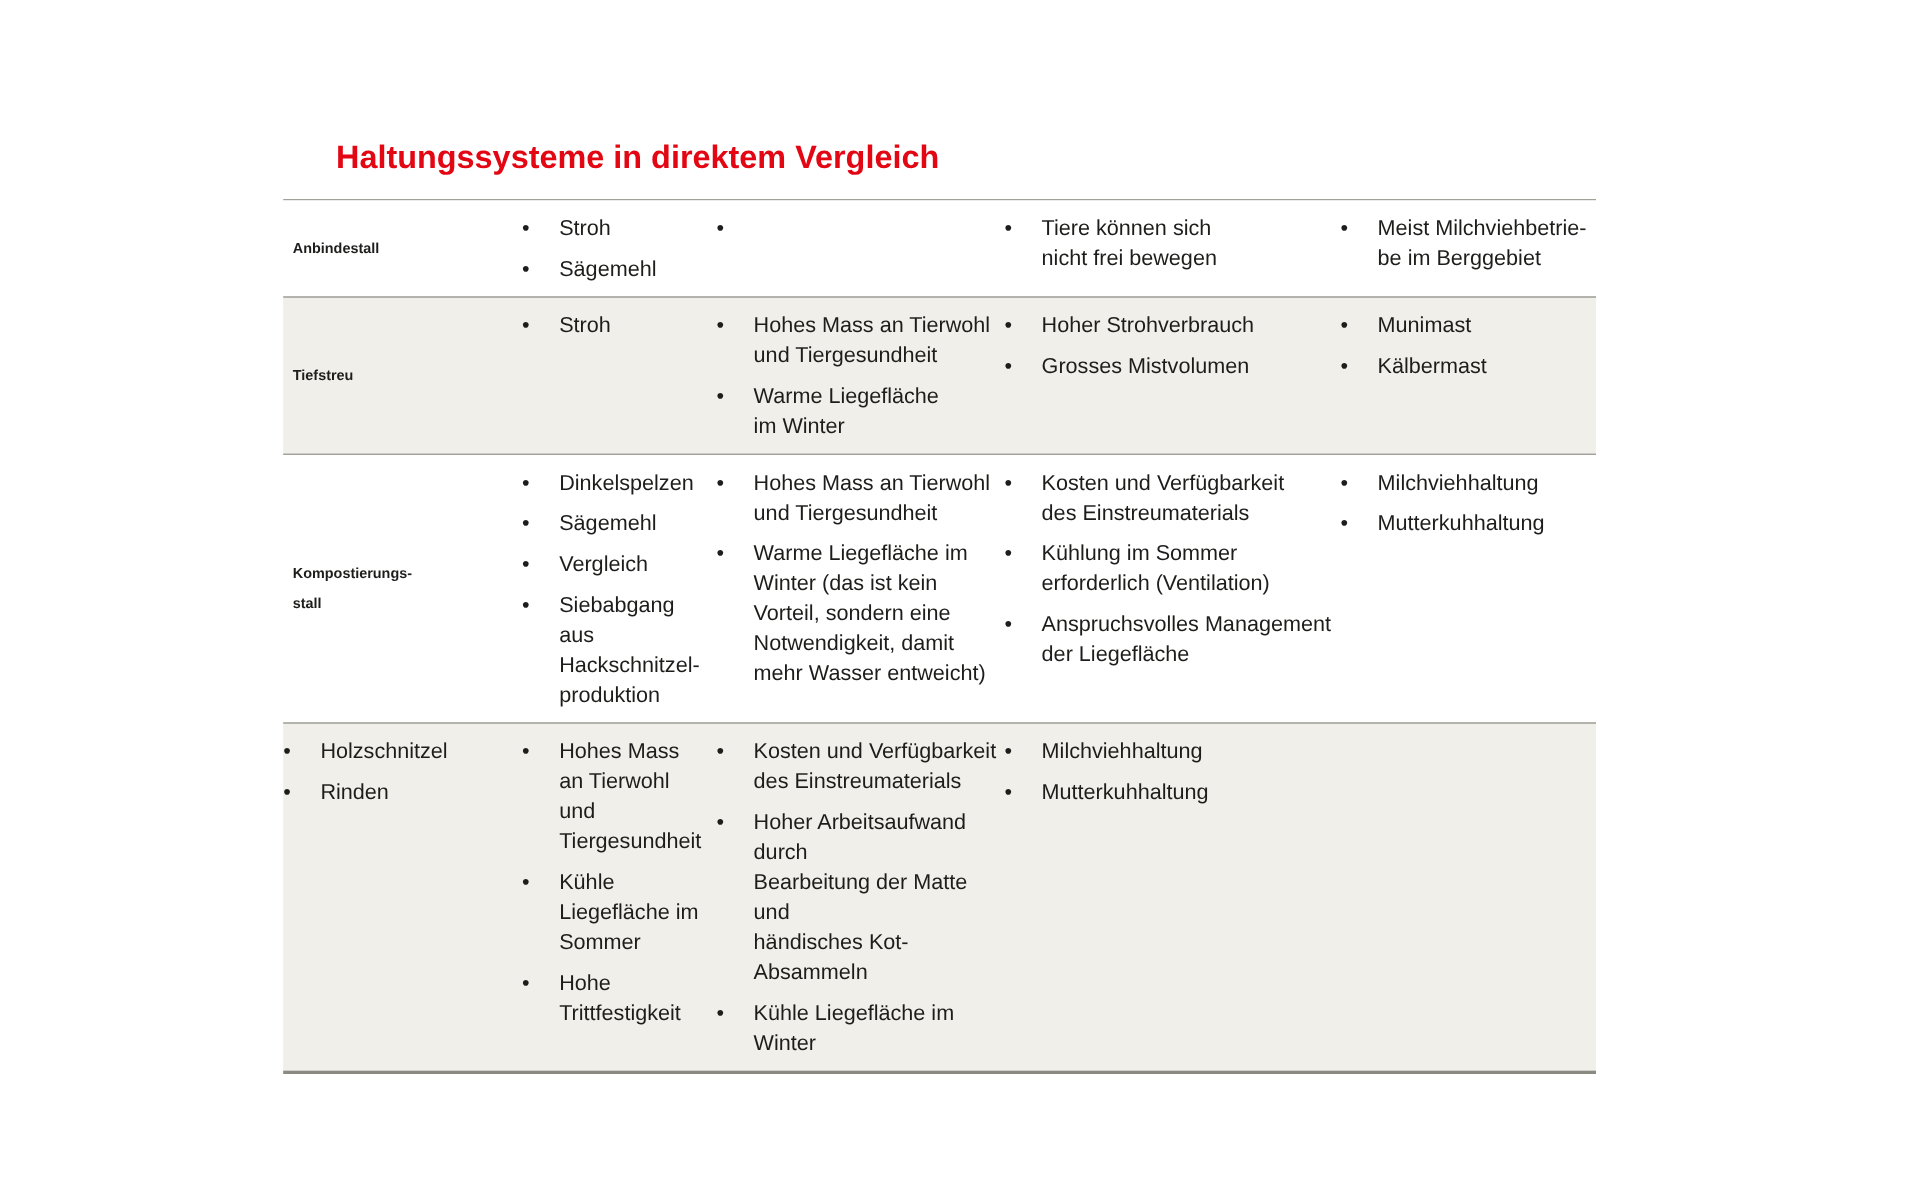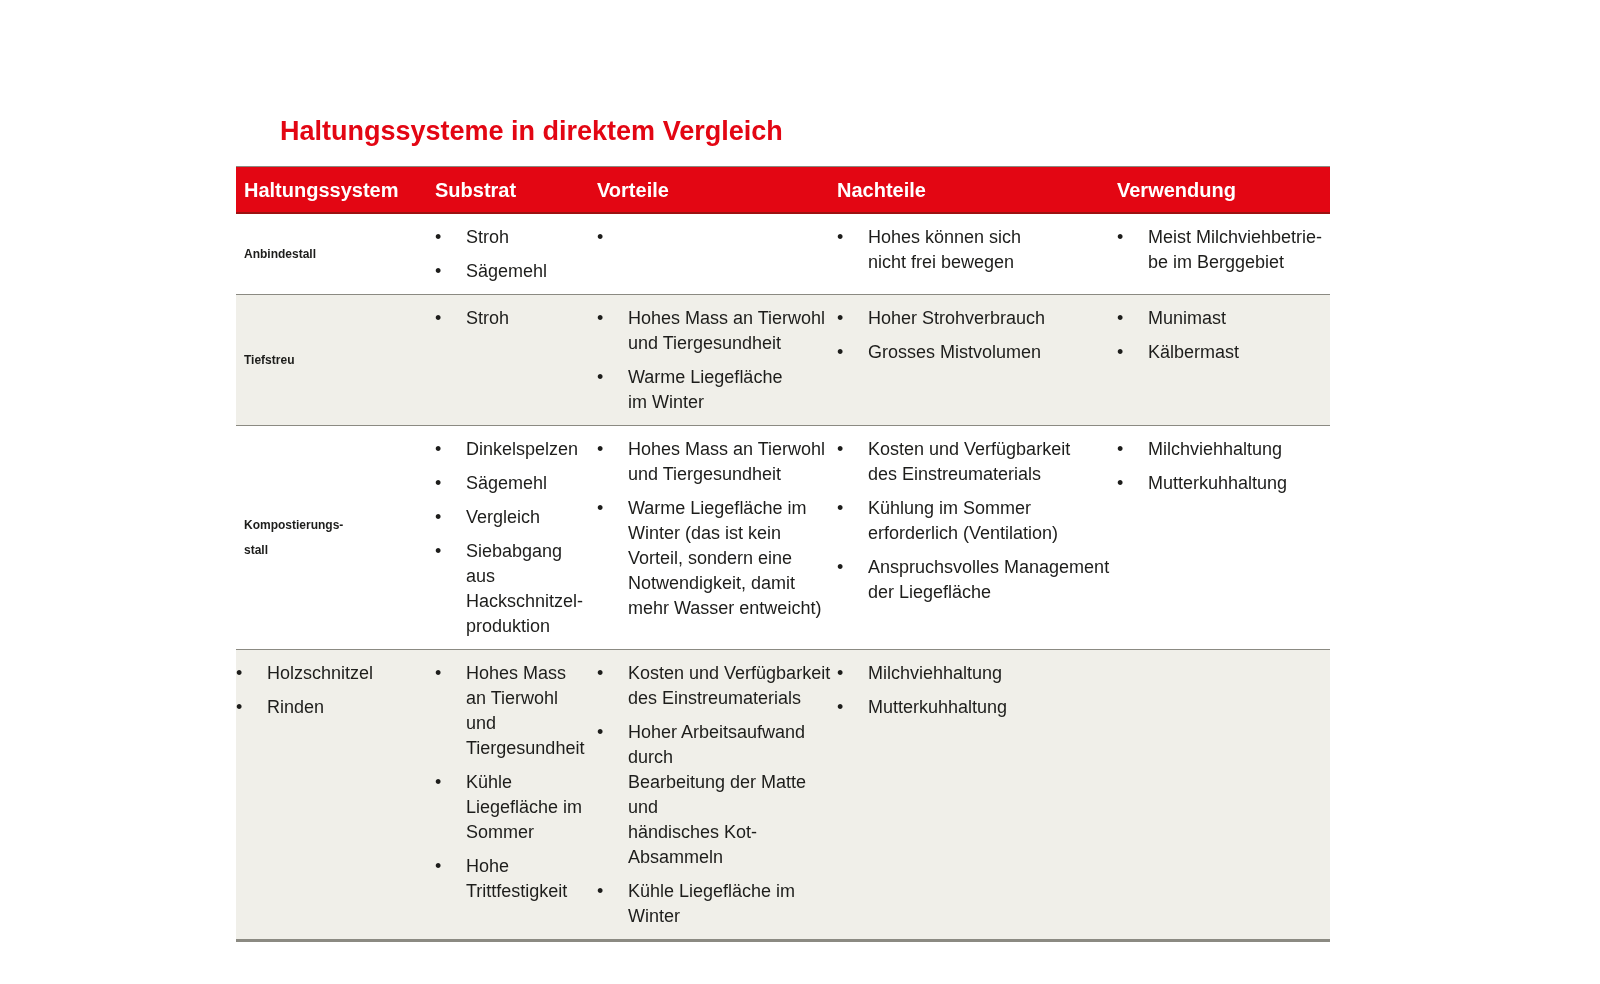--- a/index.html
+++ b/index.html
@@ -63,27 +63,20 @@
   .dot{flex:0 0 15px;width:15px;}
   .txt{white-space:pre-line;margin-left:16px;}
 </style>
 </head>
 <body>
 
 <div class="page">
   <h1 class="title">Haltungssysteme in direktem Vergleich</h1>
 
   <div class="table">
-    <div class="thead">
-      <div class="th">Haltungssystem</div>
-      <div class="th">Substrat</div>
-      <div class="th">Vorteile</div>
-      <div class="th">Nachteile</div>
-      <div class="th">Verwendung</div>
-    </div>
     <div id="table-body">
         <div class="trow">
           <div class="syscell">
             <div class="sysname">Anbindestall</div>
           </div>
           <div class="cell">
             <div class="item">
               <span class="dot">•</span>
               <span class="txt">Stroh</span>
             </div>
@@ -93,21 +86,21 @@
             </div>
           </div>
           <div class="cell">
             <div class="item">
               <span class="dot">•</span>
             </div>
           </div>
           <div class="cell">
             <div class="item">
               <span class="dot">•</span>
-              <span class="txt">Hohes können sich
+              <span class="txt">Tiere können sich
 nicht frei bewegen</span>
             </div>
           </div>
           <div class="cell">
             <div class="item">
               <span class="dot">•</span>
               <span class="txt">Meist Milchviehbetrie-
 be im Berggebiet</span>
             </div>
           </div>

